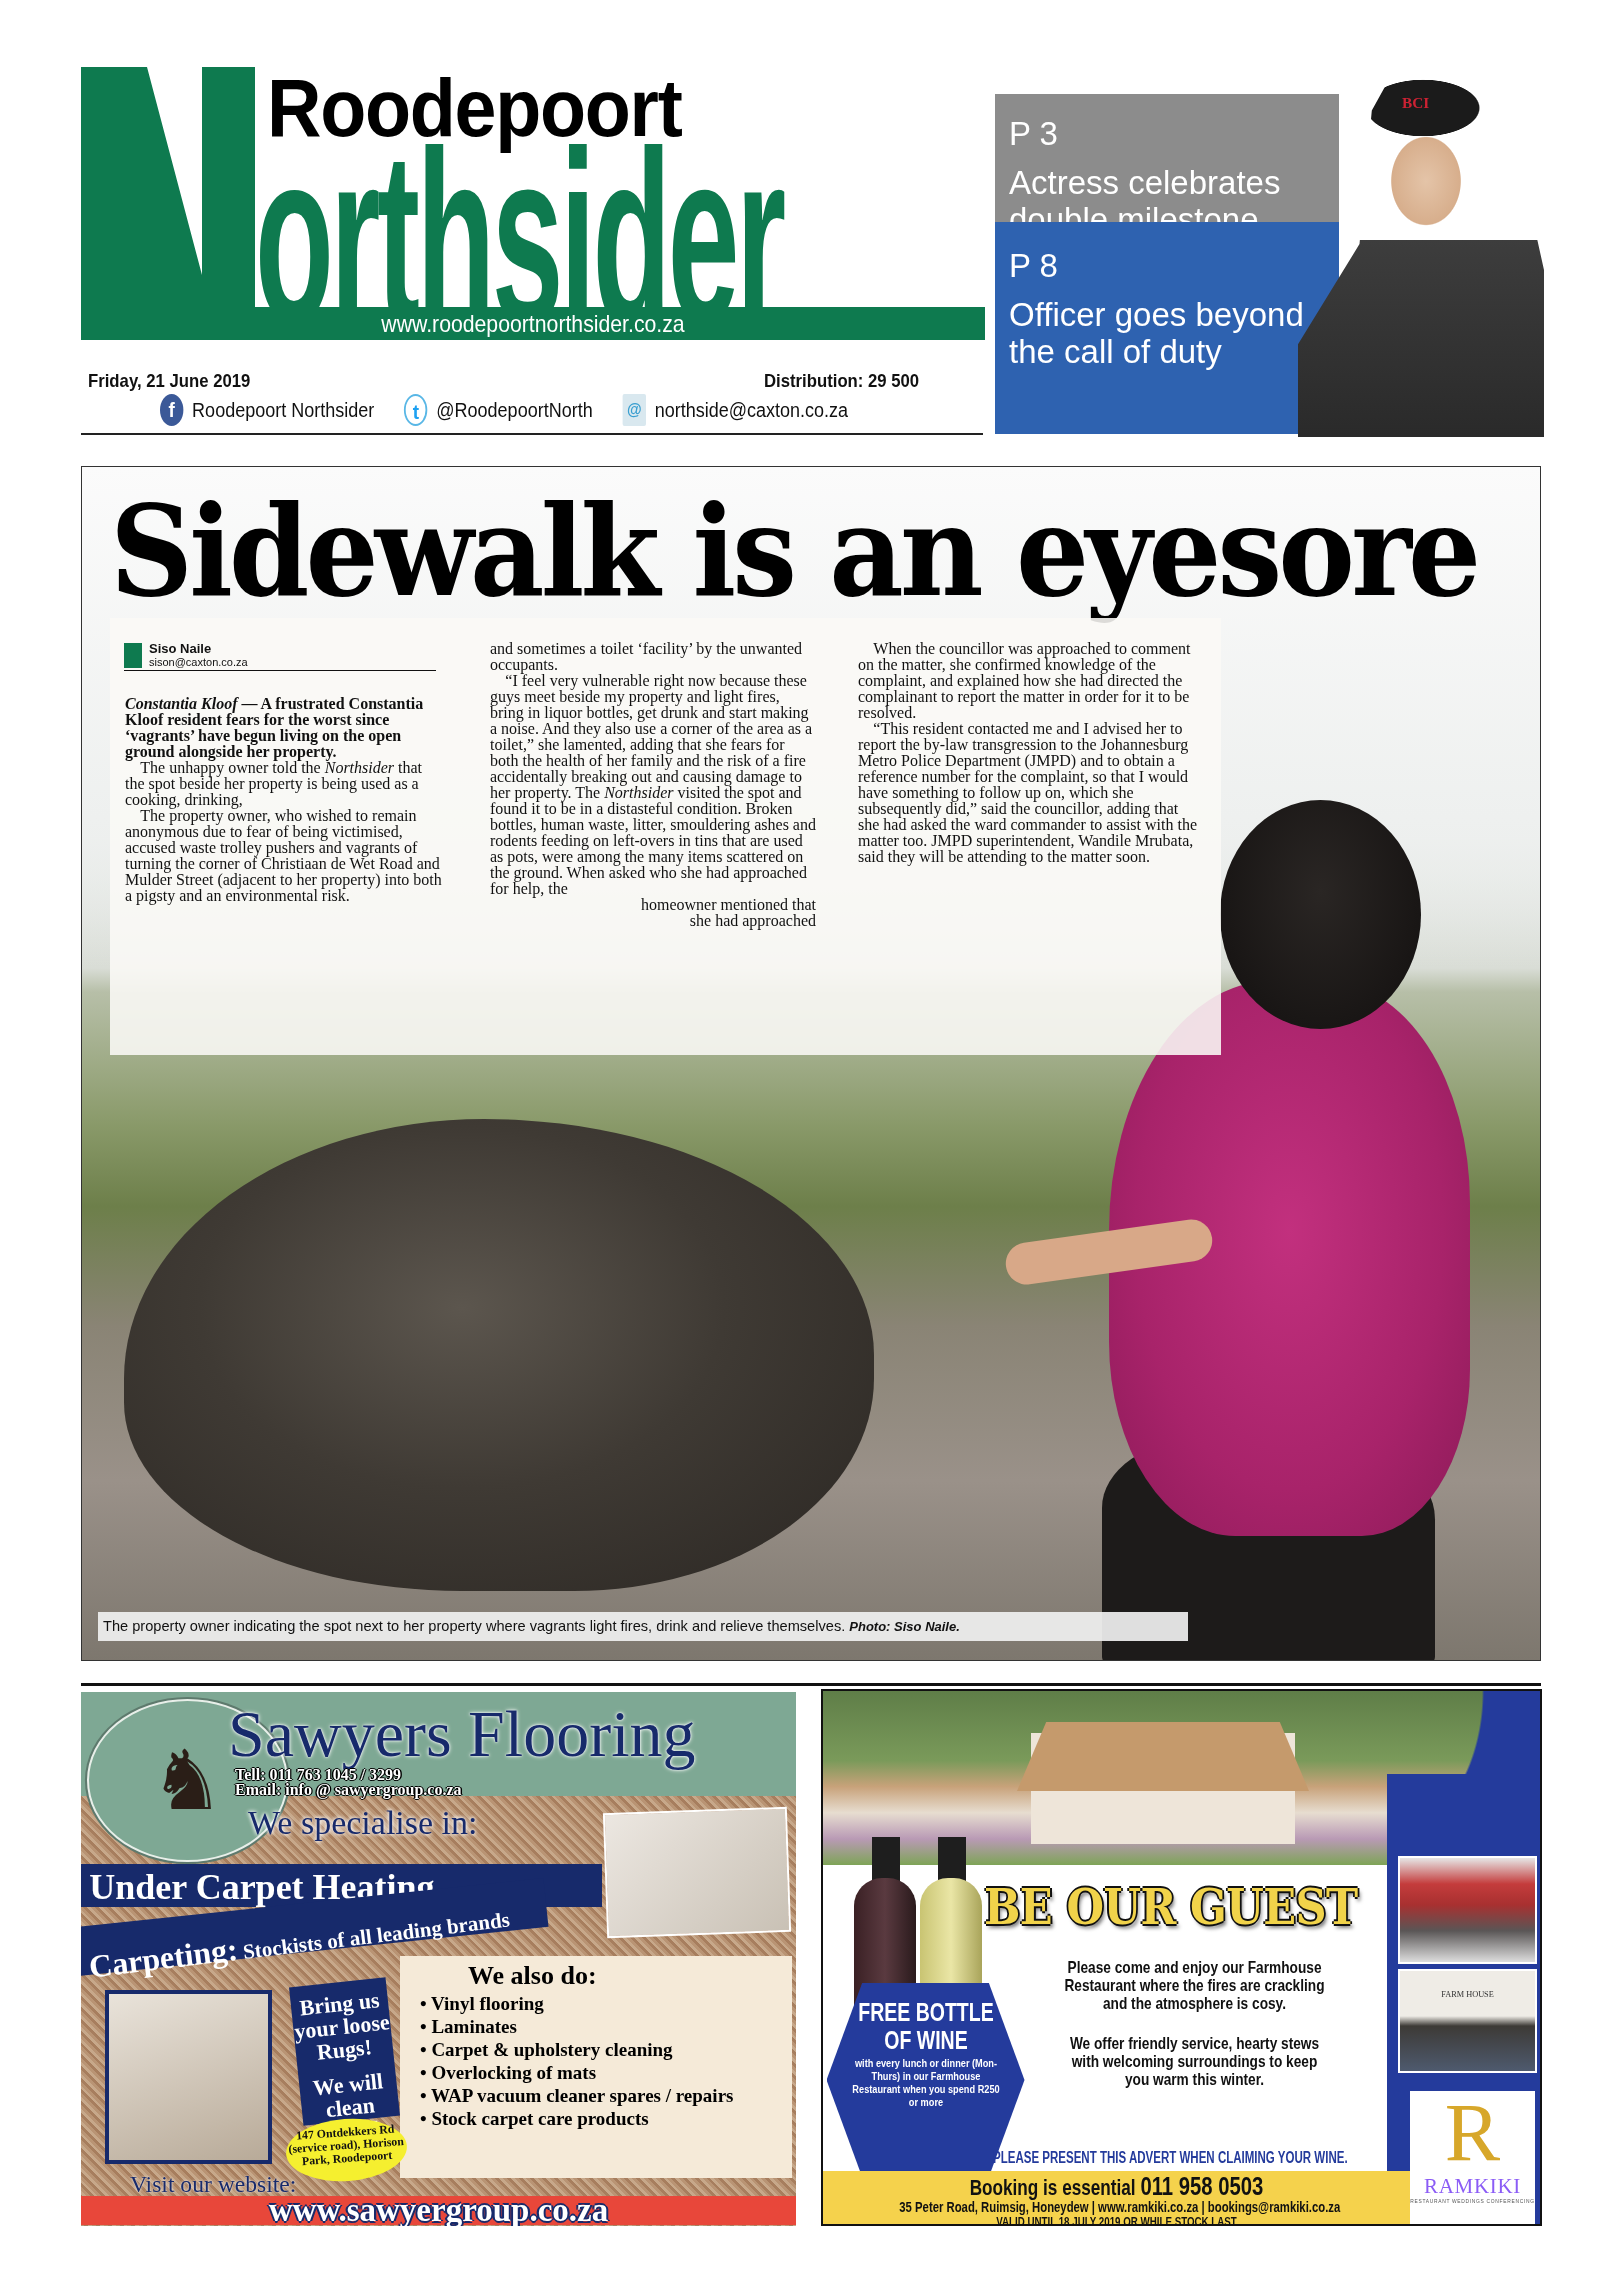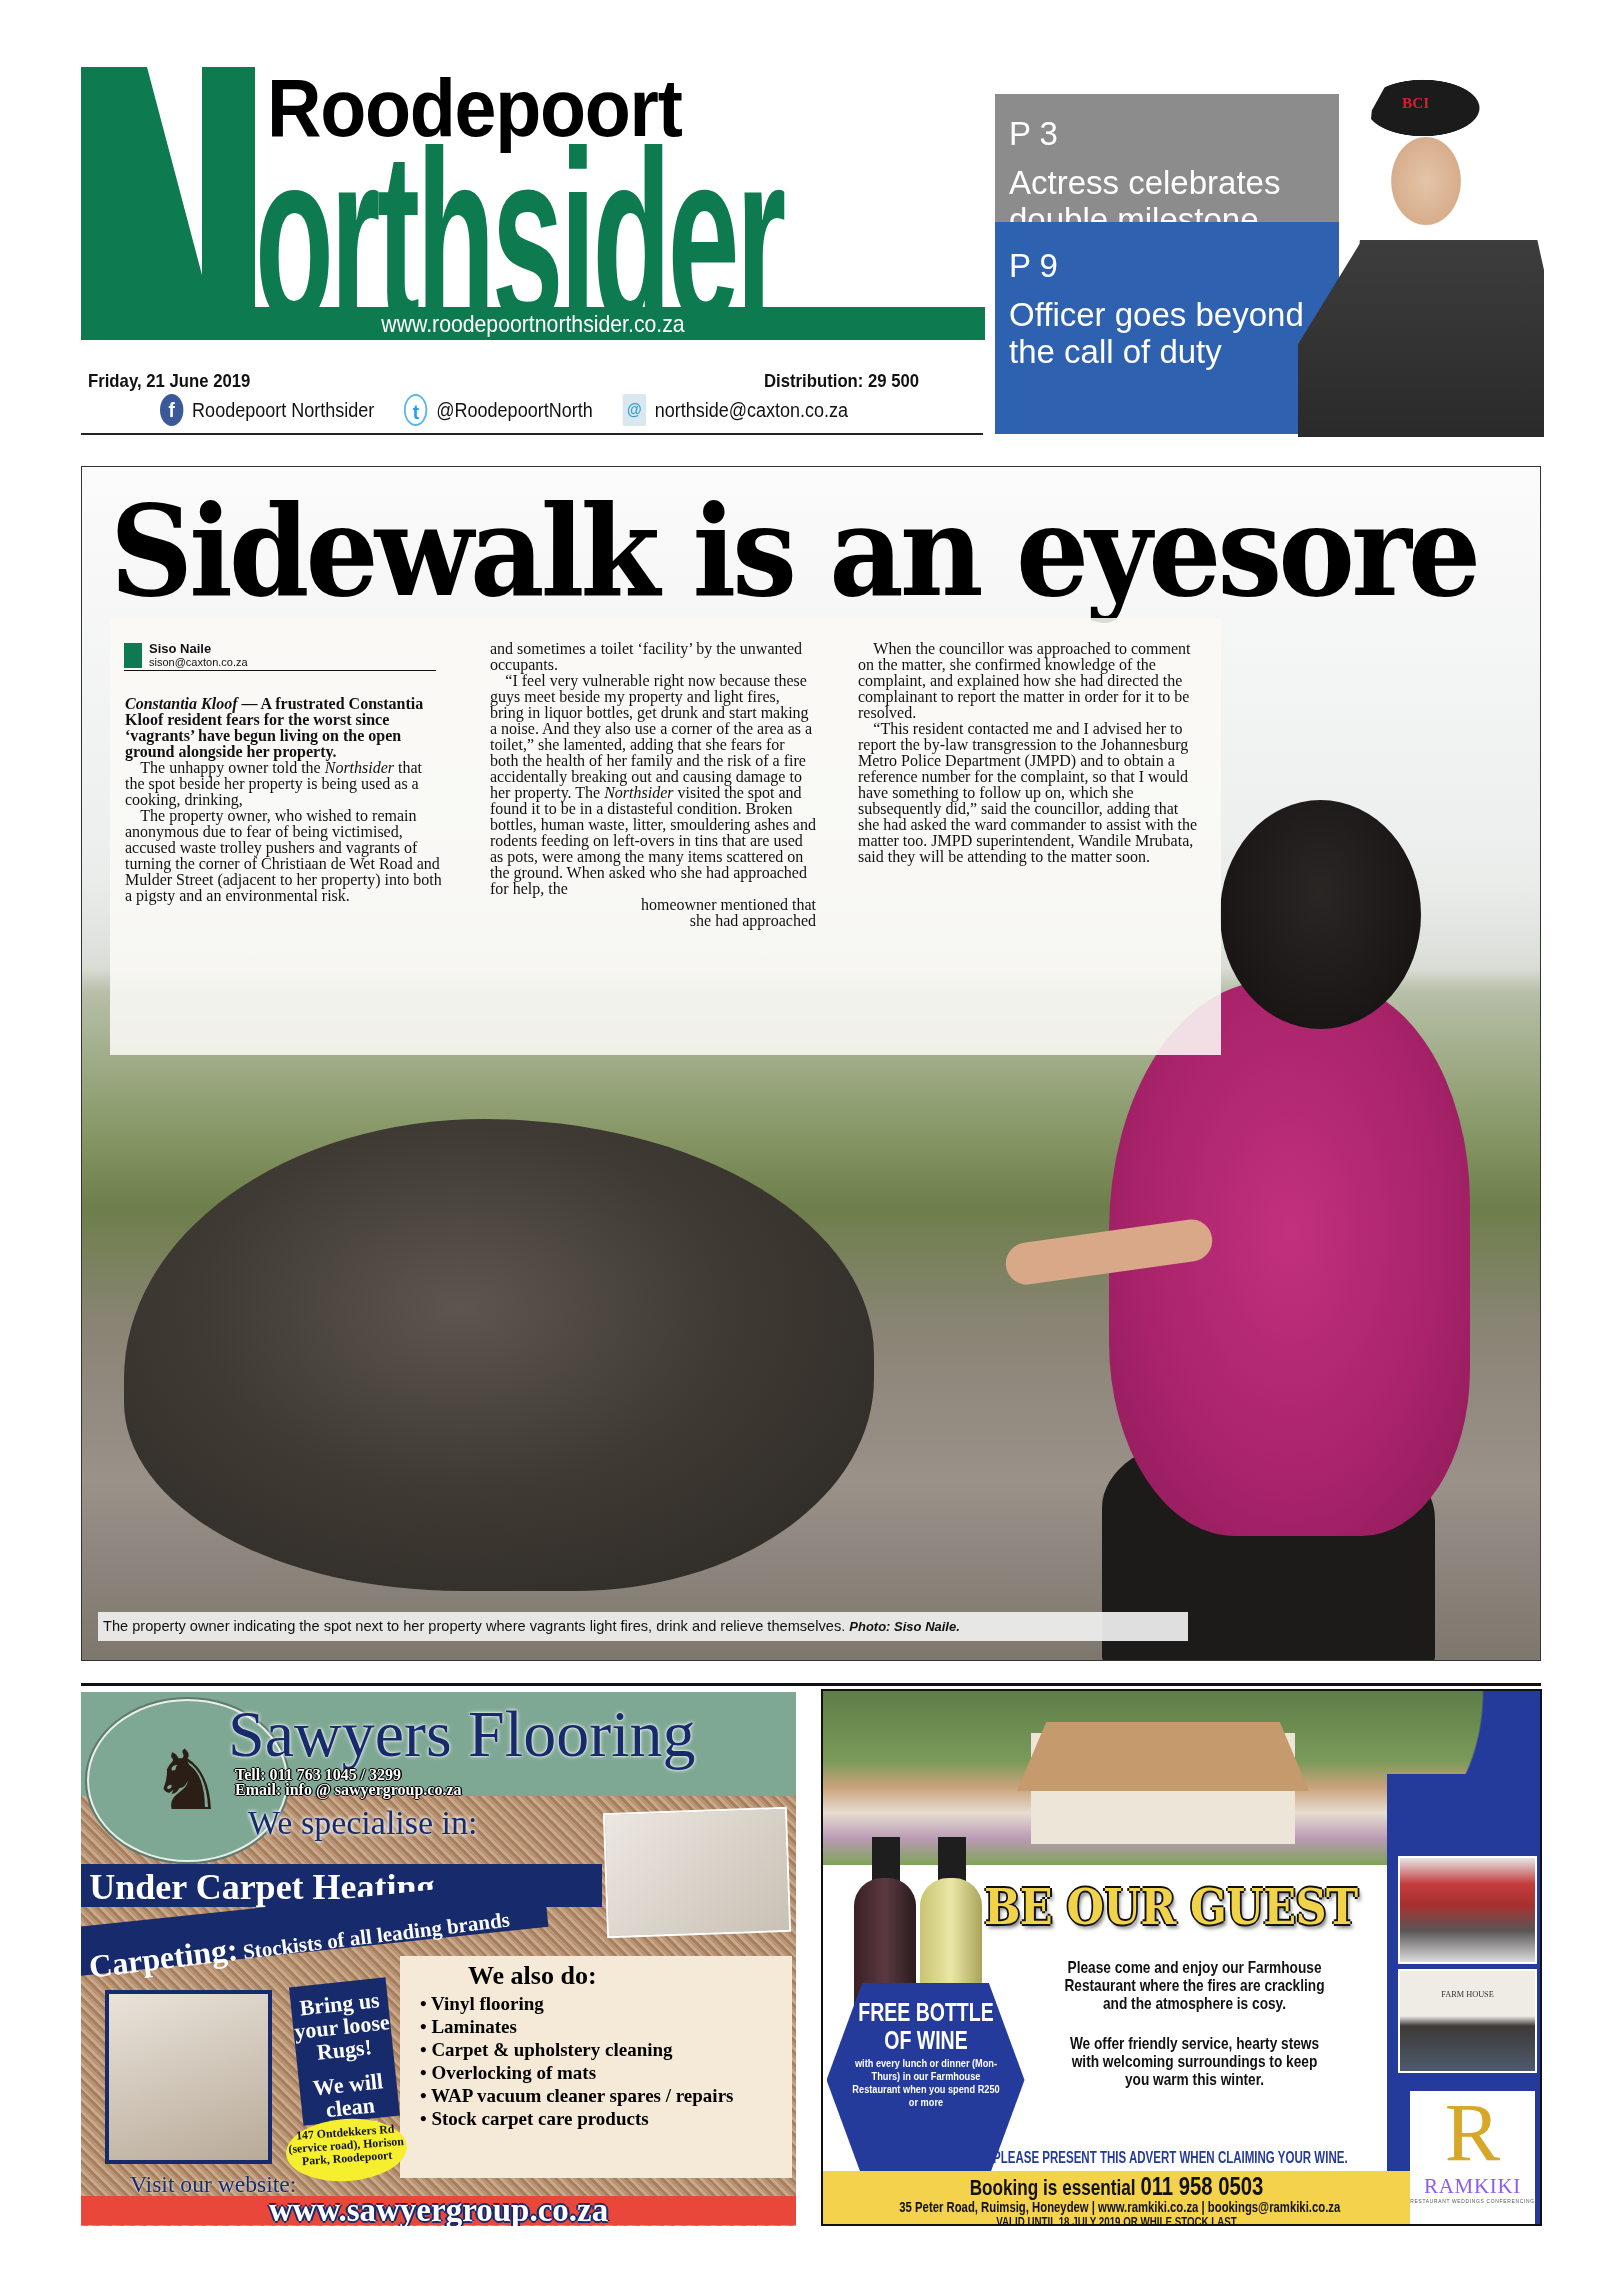--- a/index.html
+++ b/index.html
@@ -164,21 +164,21 @@
   <span class="ico ico-mail">@</span>
   <span class="txt">northside@caxton.co.za</span>
 </div>
 <div class="header-rule"></div>
 
 <div class="teaser-grey">
   <div class="pg">P 3</div>
   <div class="hl">Actress celebrates double milestone</div>
 </div>
 <div class="teaser-blue">
-  <div class="pg">P 9</div>
+  <div class="pg">P 8</div>
   <div class="hl">Officer goes beyond the call of duty</div>
 </div>
 <div class="teaser-photo">
   <span class="cap-logo">BCI</span>
 </div>
 
 <div class="lead">
   <div class="lead-sky"></div>
   <div class="lead-rock"></div>
   <div class="lead-woman-legs"></div>

